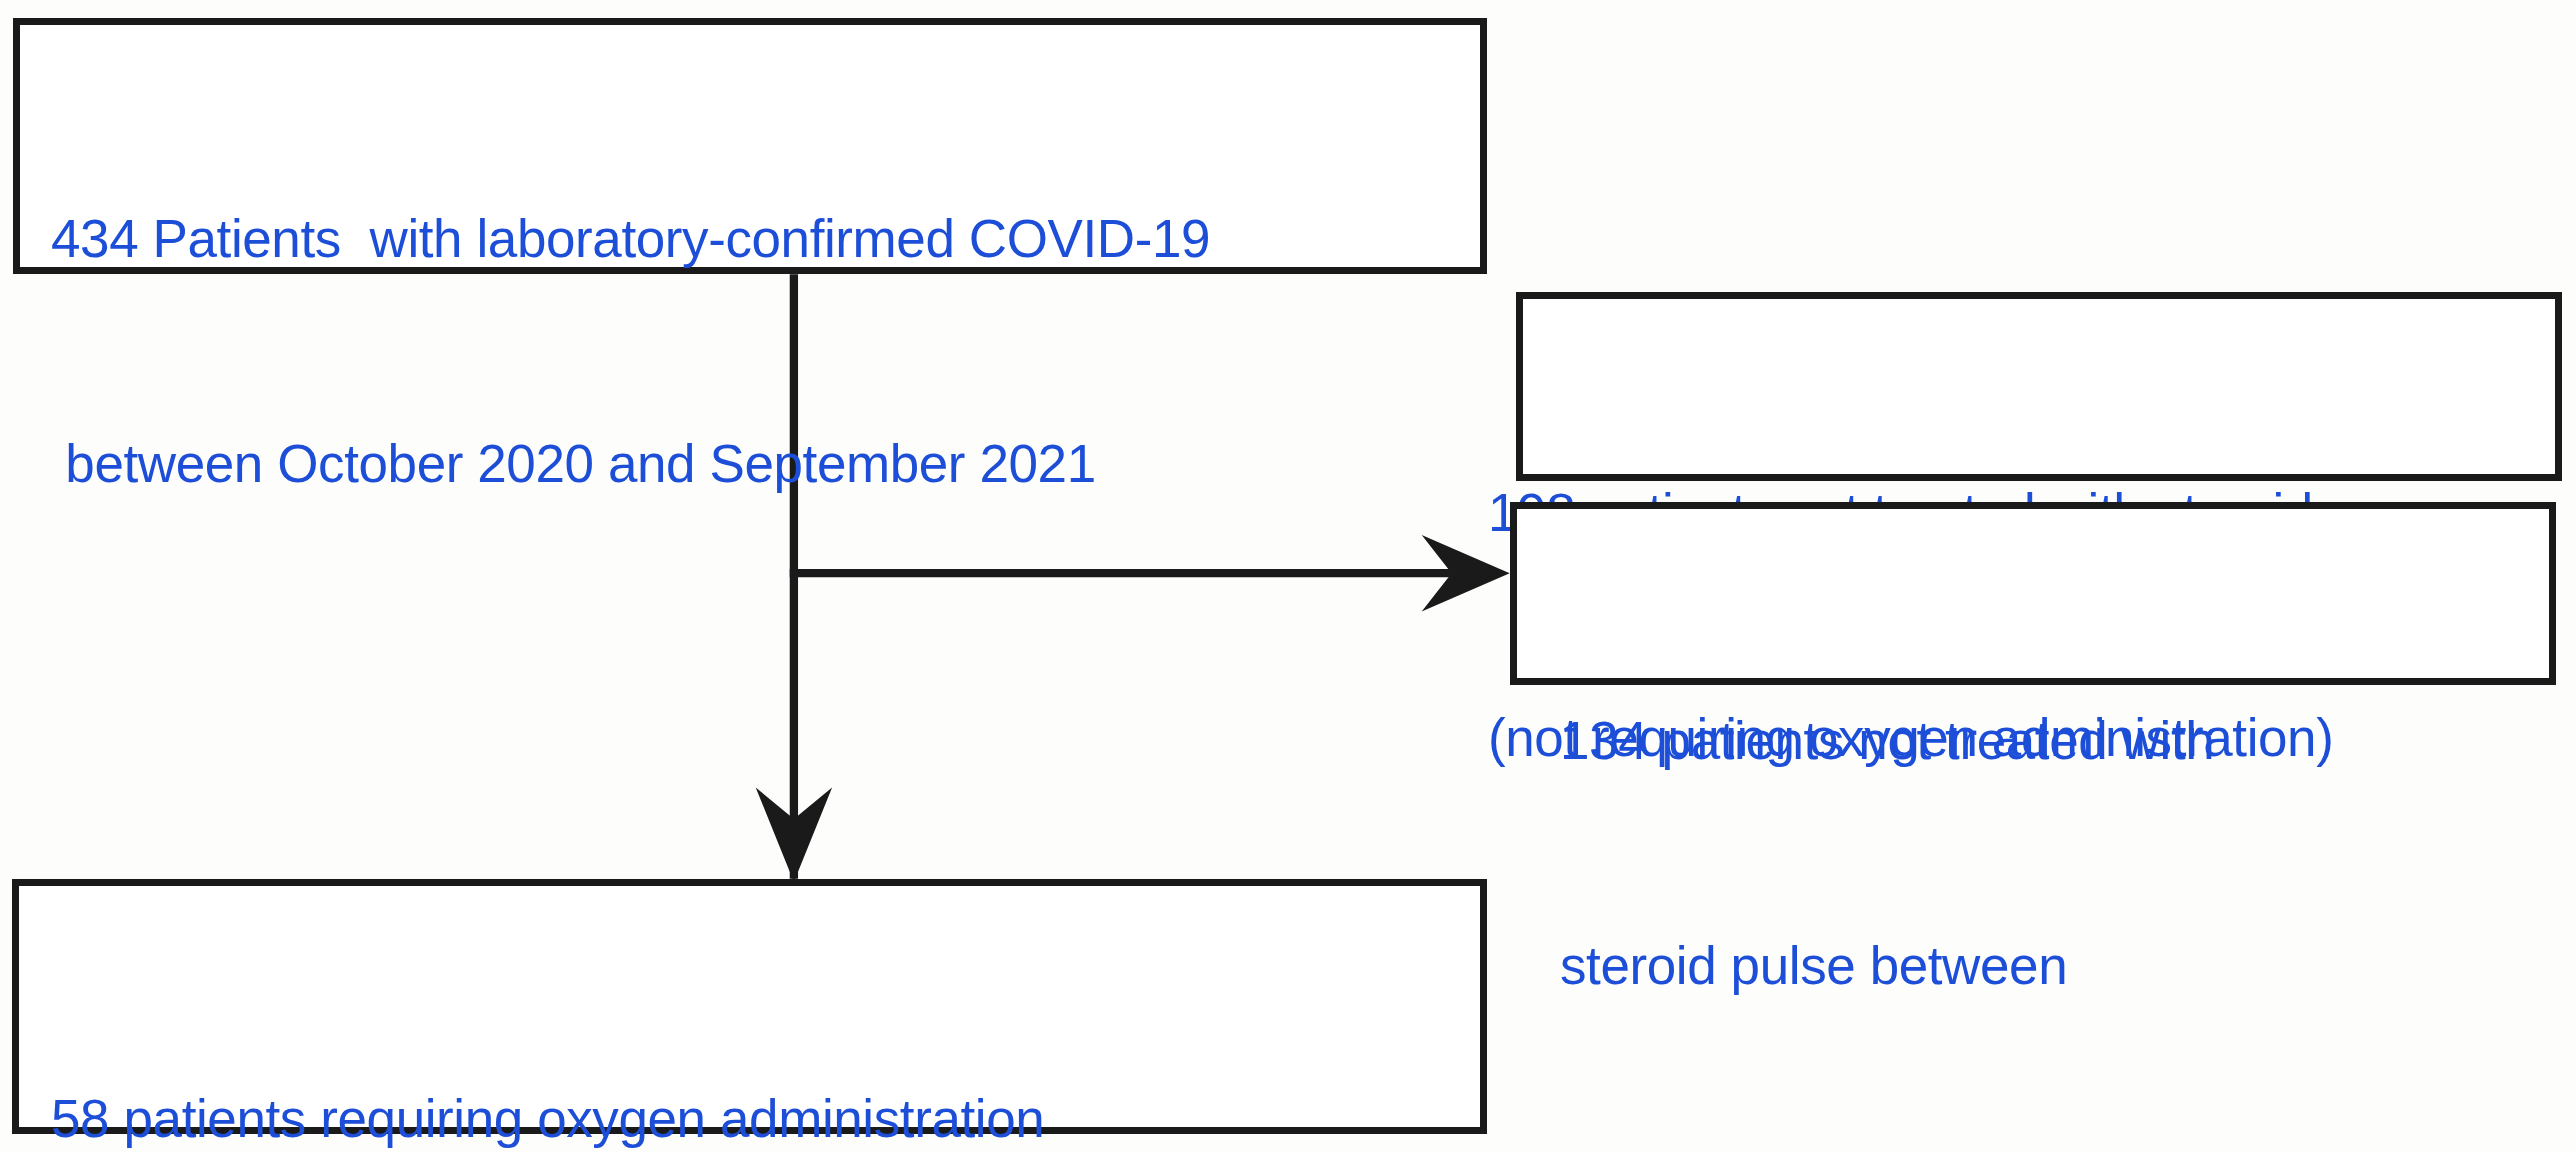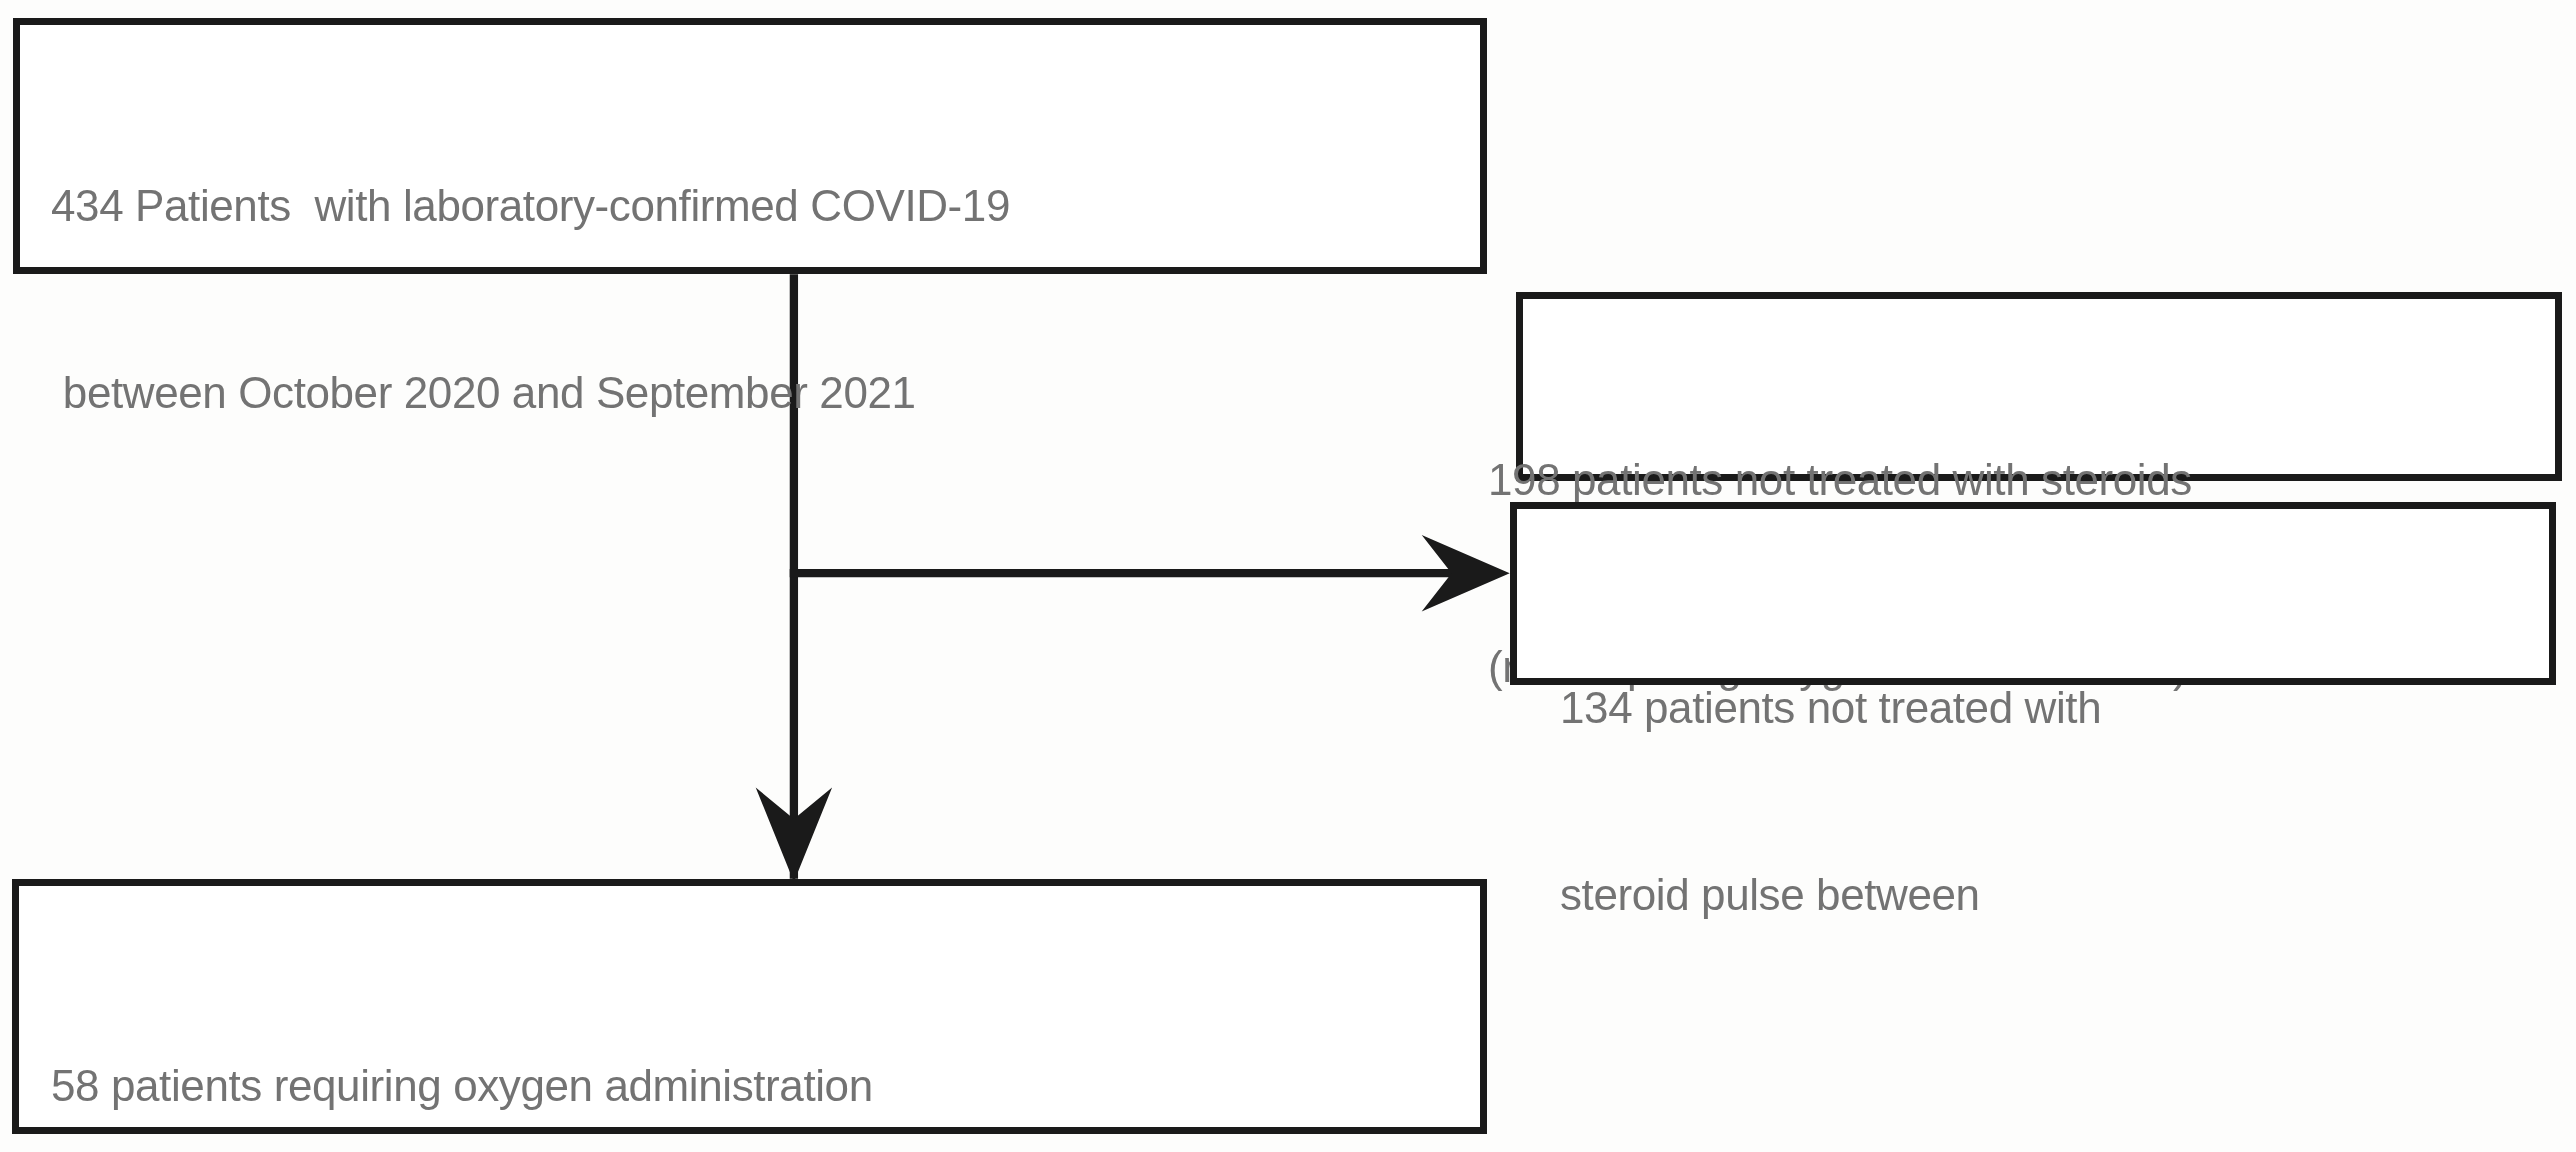--- a/index.html
+++ b/index.html
@@ -17,22 +17,22 @@
     font-family: "Liberation Sans", "DejaVu Sans", sans-serif;
   }
   .flow-box {
     position: absolute;
     box-sizing: border-box;
     background: #ffffff;
     border: 7.5px solid #1a1a1a;
   }
   .box-text {
     position: absolute;
-    color: #737373;
-    font-size: 44px;
+    color: #1d4ed8;
+    font-size: 53px;
     line-height: 1.42;
     letter-spacing: -0.4px;
     white-space: pre;
   }
   .box-text .ln {
     display: block;
   }
   
   #box-top      { left: 12.5px;   top: 18px;   width: 1474px; height: 256px; }
   #box-top-text { left: 51px;   top: 50px; }

